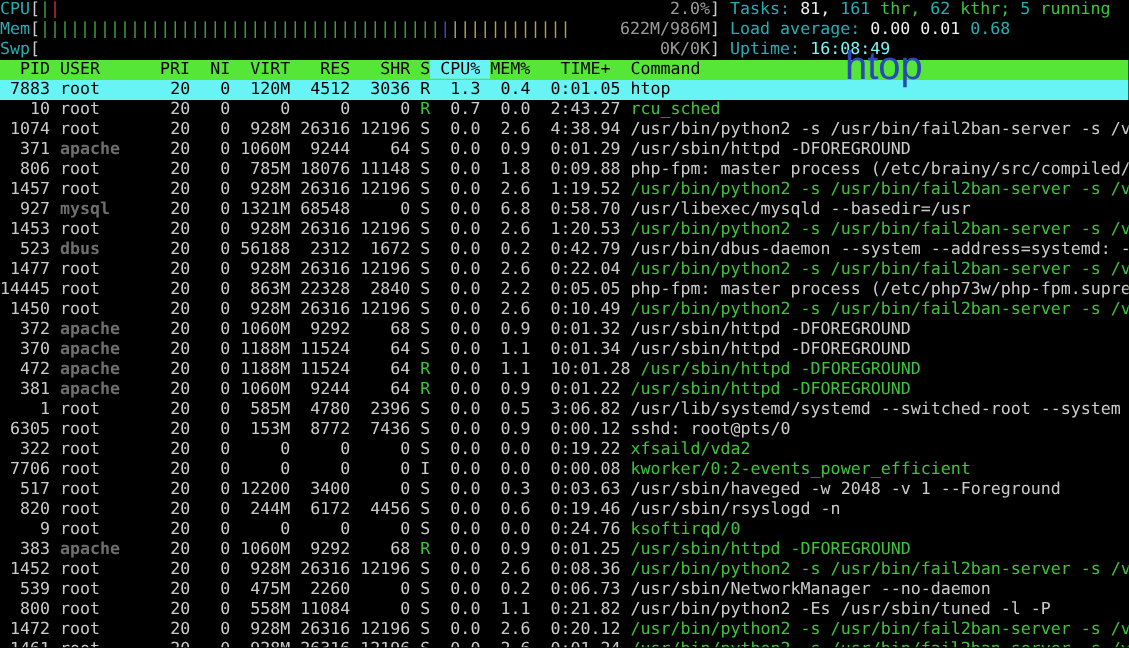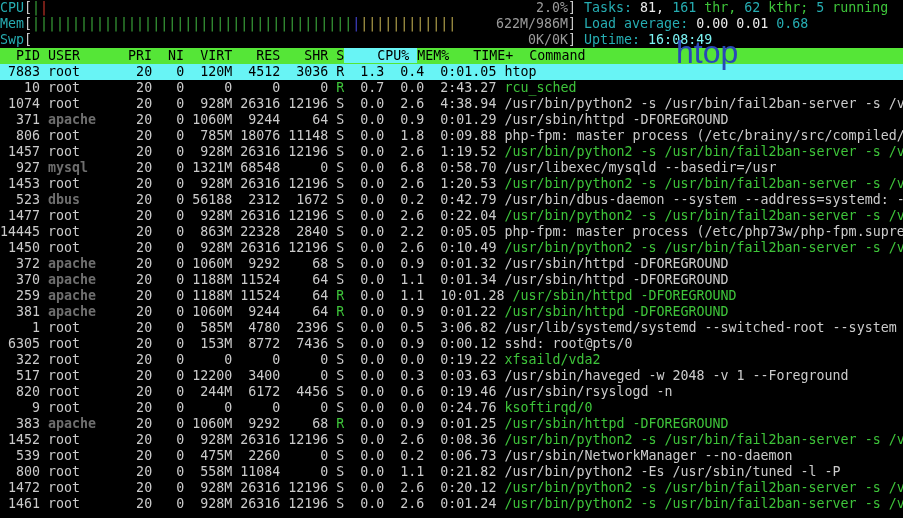--- a/index.html
+++ b/index.html
@@ -18,21 +18,21 @@
   .cbcyan{color:var(--bright-cyan);text-align:center;}
   .cwhite{color:var(--white);}
   .b-green{color:var(--bar-green);}
   .b-red{color:var(--bar-red);}
   .b-blue{color:var(--bar-blue);}
   .b-yellow{color:var(--bar-yellow);}
   .mbars{display:inline-block;width:536px;height:16px;position:relative;
          vertical-align:top;white-space:pre;overflow:hidden;}
   .mval{position:absolute;right:0;top:0;color:var(--meter-text);}
   .theader{white-space:pre;height:16px;background:var(--header-bg);color:#000;}
-  .theader .sortcol{background:var(--selected-bg);padding-left:25px;}
+  .theader .sortcol{background:var(--selected-bg);}
   .prow{white-space:pre;height:16px;}
   .prow.selected{background:var(--selected-bg);}
   .prow.selected span{color:#000 !important;margin-top:28px;}
   .watermark{
     position:absolute;left:676px;top:44px;z-index:5;
     font-family:"Liberation Sans",sans-serif;
     font-size:32px;font-weight:500;color:var(--watermark);
   }
 </style>
 </head>
@@ -53,25 +53,26 @@
       <div class="prow"><span class="cg">  806 </span><span class="cg">root     </span><span class="cg">  20   0  785M 18076 11148 </span><span class="cg">S</span><span class="cg">  0.0  1.8  0:09.88 </span><span class="cg">php-fpm: master process (/etc/brainy/src/compiled/</span></div>
       <div class="prow"><span class="cg"> 1457 </span><span class="cg">root     </span><span class="cg">  20   0  928M 26316 12196 </span><span class="cg">S</span><span class="cg">  0.0  2.6  1:19.52 </span><span class="cgrn">/usr/bin/python2 -s /usr/bin/fail2ban-server -s /v</span></div>
       <div class="prow"><span class="cg">  927 </span><span class="cdim">mysql    </span><span class="cg">  20   0 1321M 68548     0 </span><span class="cg">S</span><span class="cg">  0.0  6.8  0:58.70 </span><span class="cg">/usr/libexec/mysqld --basedir=/usr</span></div>
       <div class="prow"><span class="cg"> 1453 </span><span class="cg">root     </span><span class="cg">  20   0  928M 26316 12196 </span><span class="cg">S</span><span class="cg">  0.0  2.6  1:20.53 </span><span class="cgrn">/usr/bin/python2 -s /usr/bin/fail2ban-server -s /v</span></div>
       <div class="prow"><span class="cg">  523 </span><span class="cdim">dbus     </span><span class="cg">  20   0 56188  2312  1672 </span><span class="cg">S</span><span class="cg">  0.0  0.2  0:42.79 </span><span class="cg">/usr/bin/dbus-daemon --system --address=systemd: -</span></div>
       <div class="prow"><span class="cg"> 1477 </span><span class="cg">root     </span><span class="cg">  20   0  928M 26316 12196 </span><span class="cg">S</span><span class="cg">  0.0  2.6  0:22.04 </span><span class="cgrn">/usr/bin/python2 -s /usr/bin/fail2ban-server -s /v</span></div>
       <div class="prow"><span class="cg">14445 </span><span class="cg">root     </span><span class="cg">  20   0  863M 22328  2840 </span><span class="cg">S</span><span class="cg">  0.0  2.2  0:05.05 </span><span class="cg">php-fpm: master process (/etc/php73w/php-fpm.supre</span></div>
       <div class="prow"><span class="cg"> 1450 </span><span class="cg">root     </span><span class="cg">  20   0  928M 26316 12196 </span><span class="cg">S</span><span class="cg">  0.0  2.6  0:10.49 </span><span class="cgrn">/usr/bin/python2 -s /usr/bin/fail2ban-server -s /v</span></div>
       <div class="prow"><span class="cg">  372 </span><span class="cdim">apache   </span><span class="cg">  20   0 1060M  9292    68 </span><span class="cg">S</span><span class="cg">  0.0  0.9  0:01.32 </span><span class="cg">/usr/sbin/httpd -DFOREGROUND</span></div>
       <div class="prow"><span class="cg">  370 </span><span class="cdim">apache   </span><span class="cg">  20   0 1188M 11524    64 </span><span class="cg">S</span><span class="cg">  0.0  1.1  0:01.34 </span><span class="cg">/usr/sbin/httpd -DFOREGROUND</span></div>
-      <div class="prow"><span class="cg">  259 </span><span class="cdim">apache   </span><span class="cg">  20   0 1188M 11524    64 </span><span class="cgrn">R</span><span class="cg">  0.0  1.1  10:01.28 </span><span class="cgrn">/usr/sbin/httpd -DFOREGROUND</span></div>
+      <div class="prow"><span class="cg">  472 </span><span class="cdim">apache   </span><span class="cg">  20   0 1188M 11524    64 </span><span class="cgrn">R</span><span class="cg">  0.0  1.1  10:01.28 </span><span class="cgrn">/usr/sbin/httpd -DFOREGROUND</span></div>
       <div class="prow"><span class="cg">  381 </span><span class="cdim">apache   </span><span class="cg">  20   0 1060M  9244    64 </span><span class="cgrn">R</span><span class="cg">  0.0  0.9  0:01.22 </span><span class="cgrn">/usr/sbin/httpd -DFOREGROUND</span></div>
       <div class="prow"><span class="cg">    1 </span><span class="cg">root     </span><span class="cg">  20   0  585M  4780  2396 </span><span class="cg">S</span><span class="cg">  0.0  0.5  3:06.82 </span><span class="cg">/usr/lib/systemd/systemd --switched-root --system</span></div>
       <div class="prow"><span class="cg"> 6305 </span><span class="cg">root     </span><span class="cg">  20   0  153M  8772  7436 </span><span class="cg">S</span><span class="cg">  0.0  0.9  0:00.12 </span><span class="cg">sshd: root@pts/0</span></div>
       <div class="prow"><span class="cg">  322 </span><span class="cg">root     </span><span class="cg">  20   0     0     0     0 </span><span class="cg">S</span><span class="cg">  0.0  0.0  0:19.22 </span><span class="cgrn">xfsaild/vda2</span></div>
+      <div class="prow"><span class="cg"> 7706 </span><span class="cg">root     </span><span class="cg">  20   0     0     0     0 </span><span class="cg">I</span><span class="cg">  0.0  0.0  0:00.08 </span><span class="cgrn">kworker/0:2-events_power_efficient</span></div>
       <div class="prow"><span class="cg">  517 </span><span class="cg">root     </span><span class="cg">  20   0 12200  3400     0 </span><span class="cg">S</span><span class="cg">  0.0  0.3  0:03.63 </span><span class="cg">/usr/sbin/haveged -w 2048 -v 1 --Foreground</span></div>
       <div class="prow"><span class="cg">  820 </span><span class="cg">root     </span><span class="cg">  20   0  244M  6172  4456 </span><span class="cg">S</span><span class="cg">  0.0  0.6  0:19.46 </span><span class="cg">/usr/sbin/rsyslogd -n</span></div>
       <div class="prow"><span class="cg">    9 </span><span class="cg">root     </span><span class="cg">  20   0     0     0     0 </span><span class="cg">S</span><span class="cg">  0.0  0.0  0:24.76 </span><span class="cgrn">ksoftirqd/0</span></div>
       <div class="prow"><span class="cg">  383 </span><span class="cdim">apache   </span><span class="cg">  20   0 1060M  9292    68 </span><span class="cgrn">R</span><span class="cg">  0.0  0.9  0:01.25 </span><span class="cgrn">/usr/sbin/httpd -DFOREGROUND</span></div>
       <div class="prow"><span class="cg"> 1452 </span><span class="cg">root     </span><span class="cg">  20   0  928M 26316 12196 </span><span class="cg">S</span><span class="cg">  0.0  2.6  0:08.36 </span><span class="cgrn">/usr/bin/python2 -s /usr/bin/fail2ban-server -s /v</span></div>
       <div class="prow"><span class="cg">  539 </span><span class="cg">root     </span><span class="cg">  20   0  475M  2260     0 </span><span class="cg">S</span><span class="cg">  0.0  0.2  0:06.73 </span><span class="cg">/usr/sbin/NetworkManager --no-daemon</span></div>
       <div class="prow"><span class="cg">  800 </span><span class="cg">root     </span><span class="cg">  20   0  558M 11084     0 </span><span class="cg">S</span><span class="cg">  0.0  1.1  0:21.82 </span><span class="cg">/usr/bin/python2 -Es /usr/sbin/tuned -l -P</span></div>
       <div class="prow"><span class="cg"> 1472 </span><span class="cg">root     </span><span class="cg">  20   0  928M 26316 12196 </span><span class="cg">S</span><span class="cg">  0.0  2.6  0:20.12 </span><span class="cgrn">/usr/bin/python2 -s /usr/bin/fail2ban-server -s /v</span></div>
       <div class="prow"><span class="cg"> 1461 </span><span class="cg">root     </span><span class="cg">  20   0  928M 26316 12196 </span><span class="cg">S</span><span class="cg">  0.0  2.6  0:01.24 </span><span class="cgrn">/usr/bin/python2 -s /usr/bin/fail2ban-server -s /v</span></div>
     </div>

